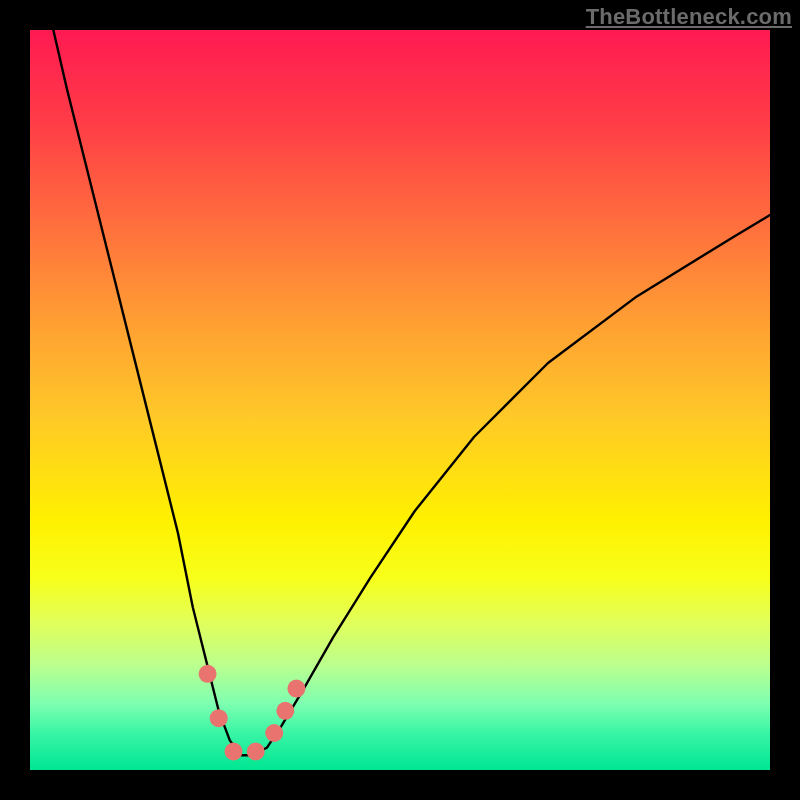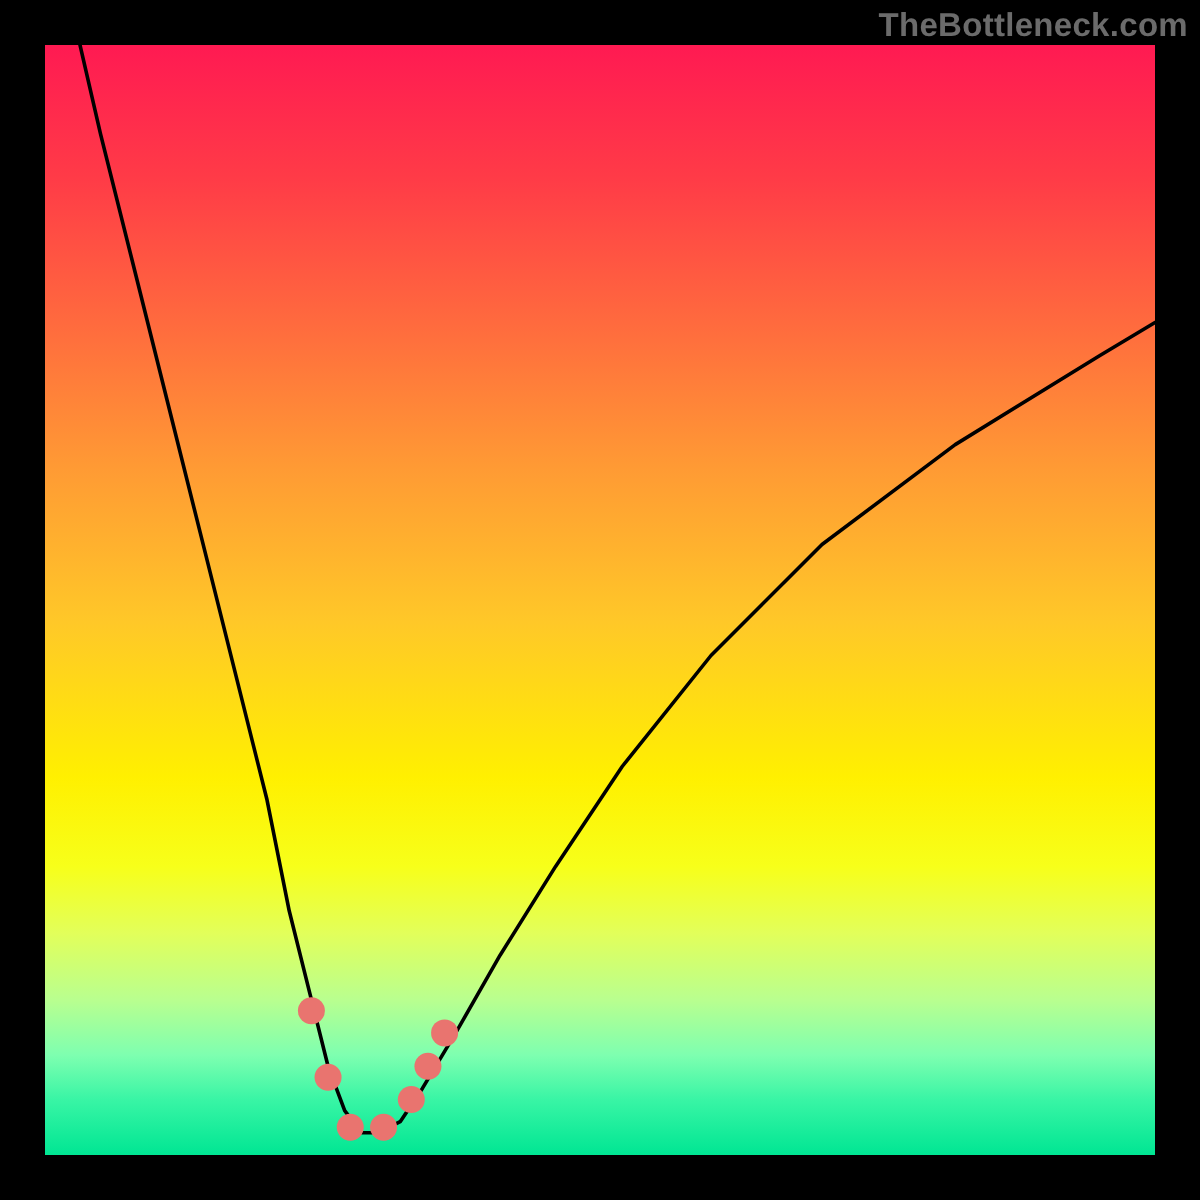--- a/index.html
+++ b/index.html
@@ -32,20 +32,21 @@
   }
   .watermark {
     position: absolute;
     top: 4px;
     right: 8px;
     font-family: Arial, Helvetica, sans-serif;
     font-size: 22px;
     font-weight: 600;
     color: #6b6b6b;
     letter-spacing: 0.2px;
+    text-decoration: underline;
   }
   svg.curve {
     position: absolute;
     left: 0;
     top: 0;
     width: 740px;
     height: 740px;
     overflow: visible;
   }
 </style>

